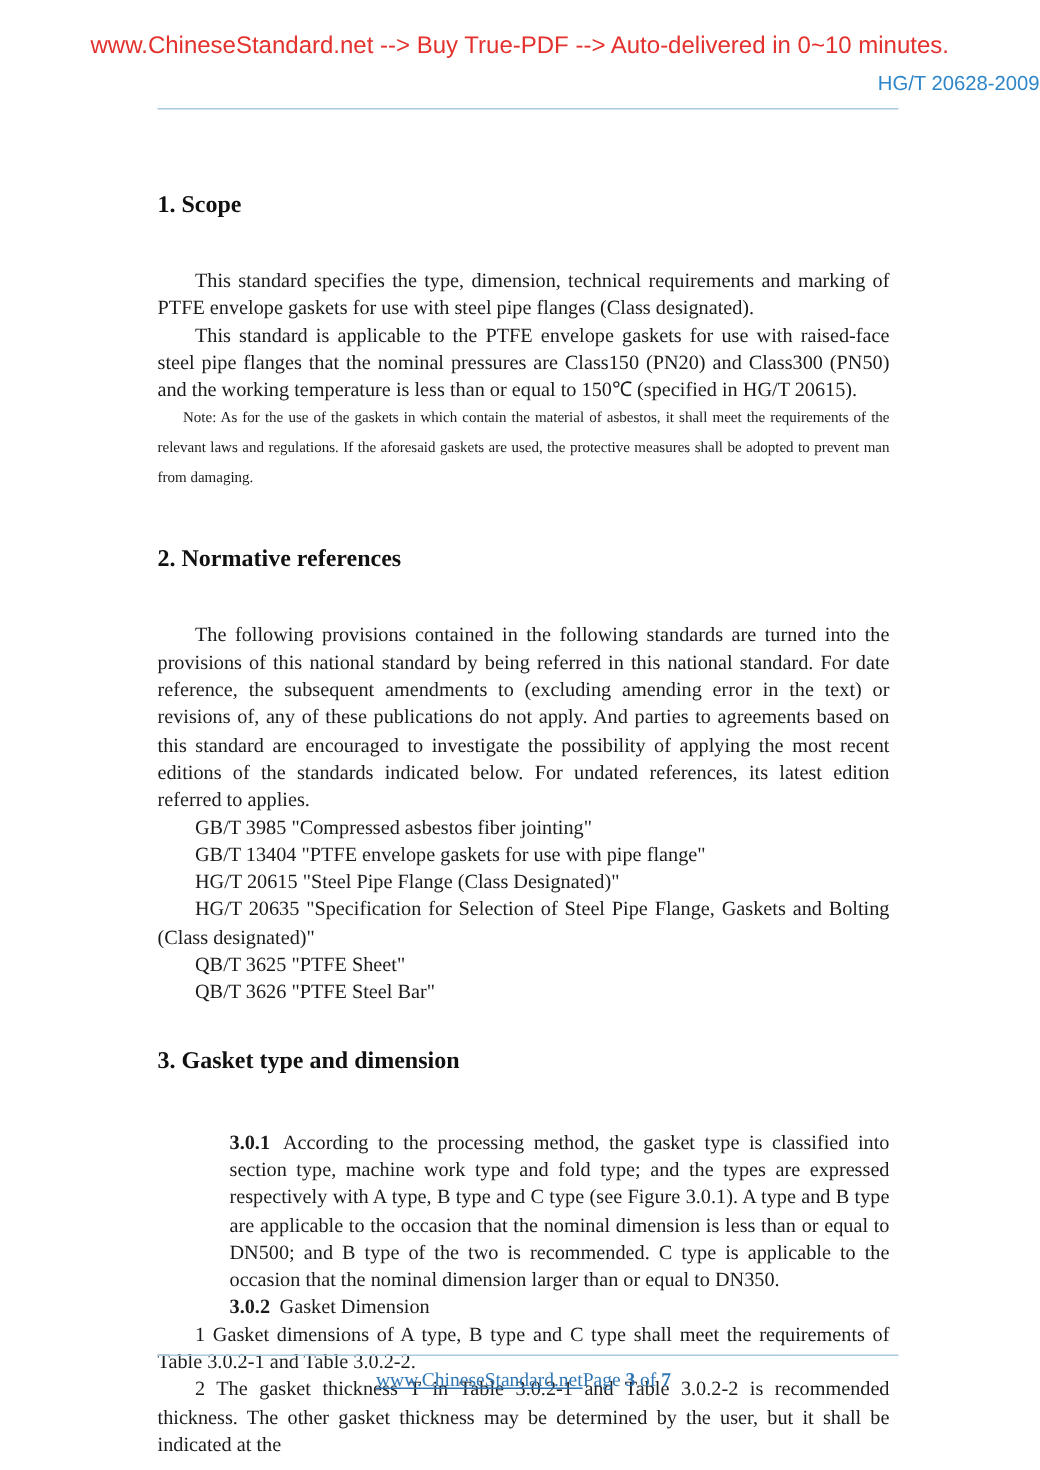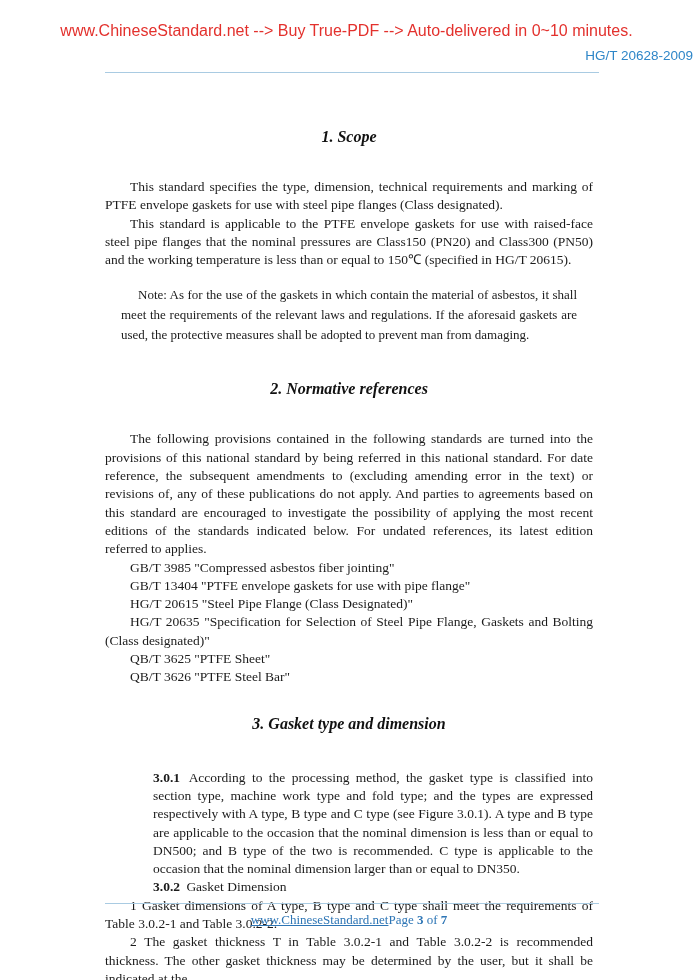--- a/index.html
+++ b/index.html
@@ -47,43 +47,41 @@
     position: absolute;
     top: 0;
     left: 105px;
     width: 488px;
   }
   .sec-title {
     margin: 0;
     font-size: 16px;
     line-height: 20px;
     font-weight: bold;
-    text-align: center;
     color: #111111;
-    font-style: italic;
   }
   .t1 { margin-top: 127px; }
   .t2 { margin-top: 34px; }
   .t3 { margin-top: 27px; }
 
   .para {
     margin: 0;
     font-size: 13.5px;
     line-height: 18.3px;
     text-align: justify;
     text-indent: 25px;
   }
   .para.first-after-title { margin-top: 31px; }
   .para.no-indent { text-indent: 0; margin-left: 48px; }
   .clause-label { font-weight: bold; margin-right: 3px; }
   .clause-301 { margin-top: 35px; }
 
   .note {
-    margin: 16px;
-    font-size: 13px;
+    margin: 0;
+    font-size: 10px;
     line-height: 20px;
     text-align: justify;
     text-indent: 17px;
   }
 
   
   .footer-row {
     position: absolute;
     top: 911px;
     left: 105px;

